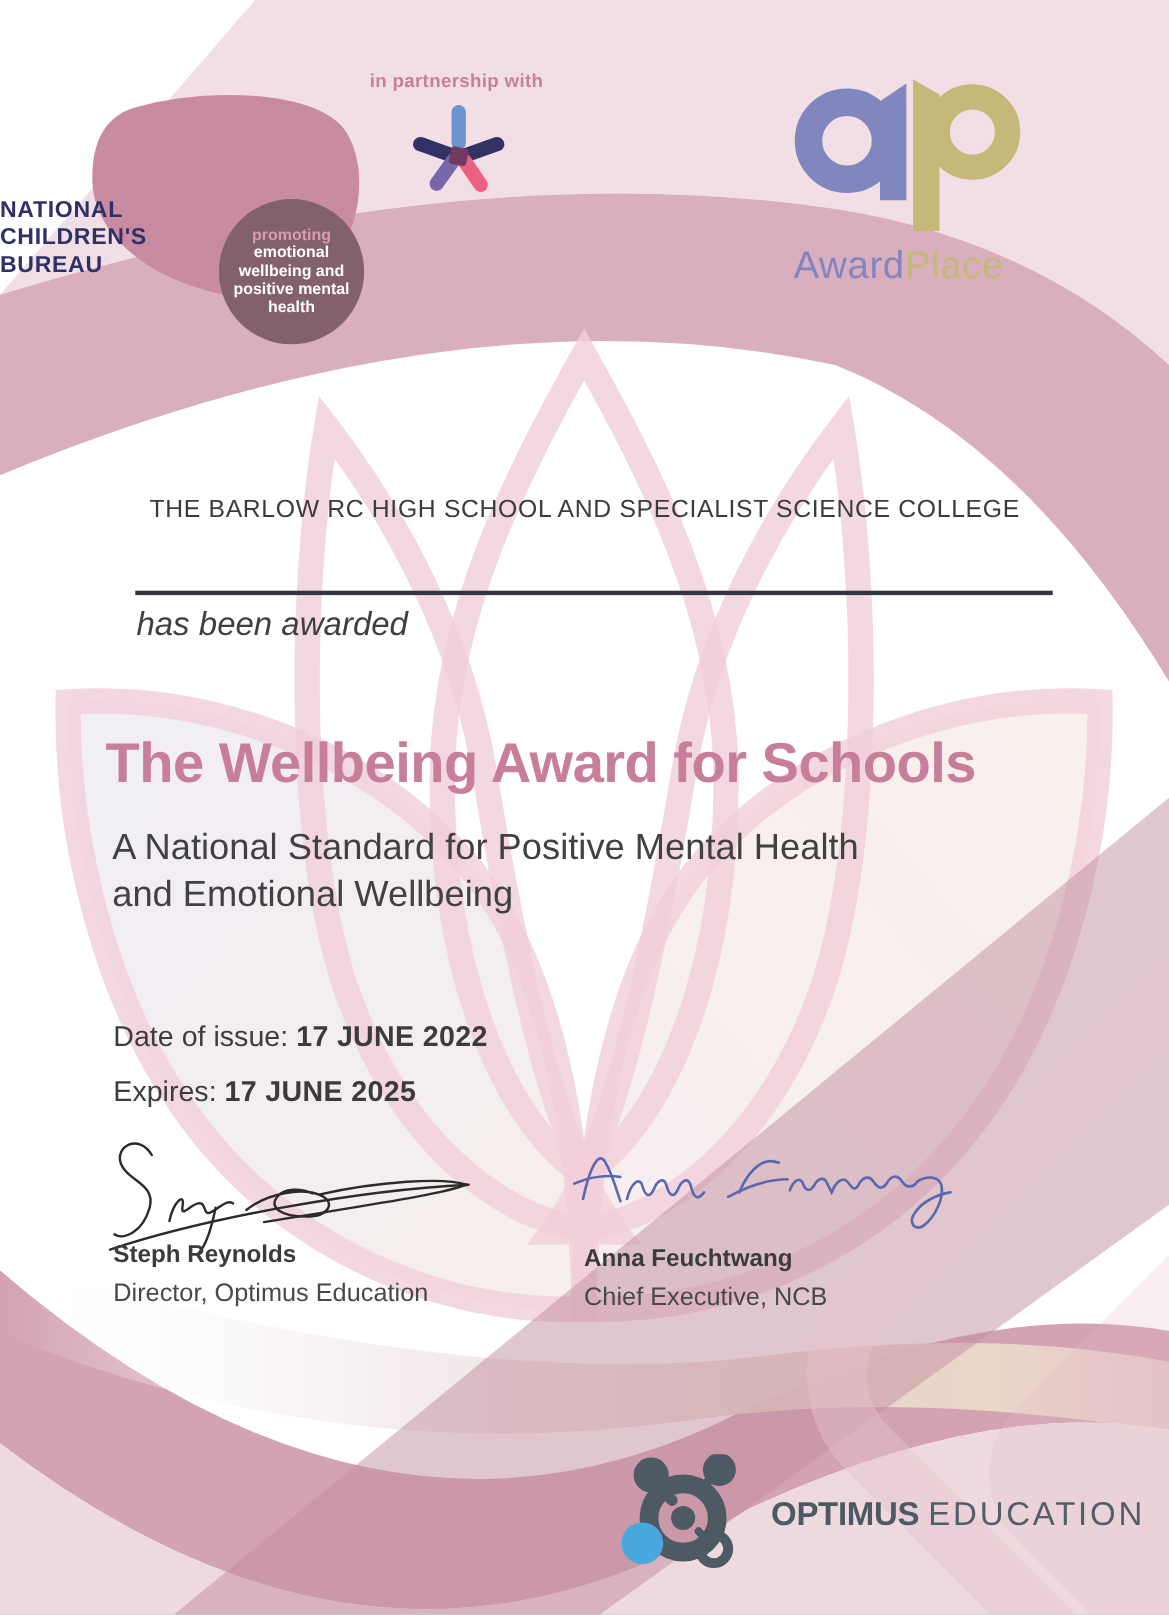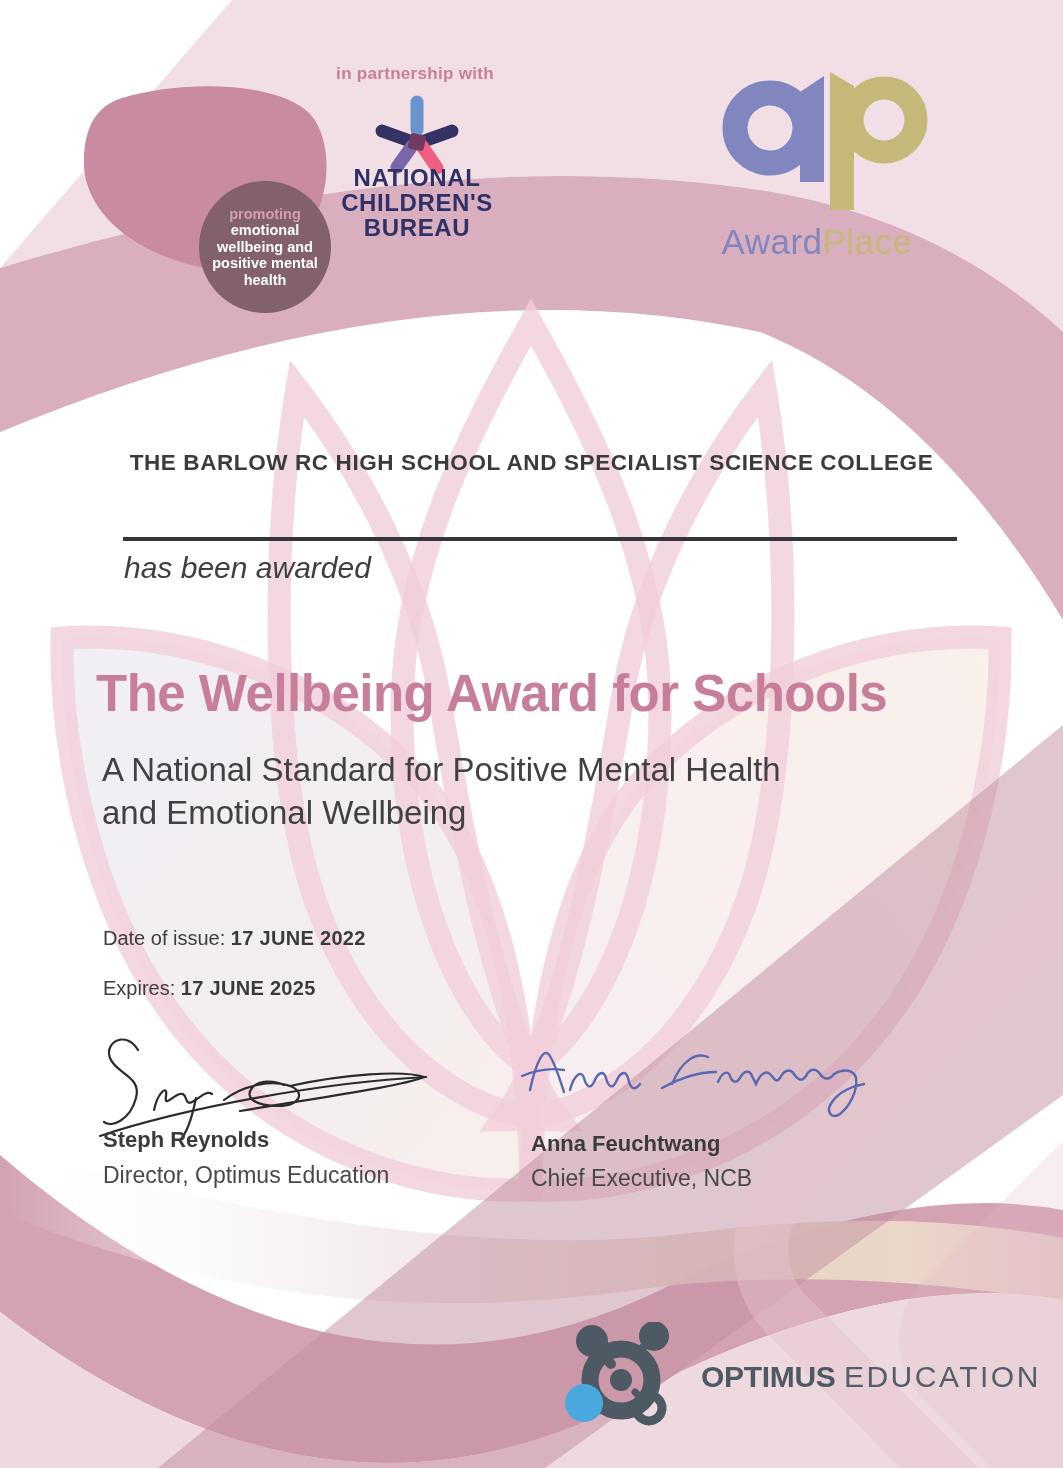--- a/index.html
+++ b/index.html
@@ -3,40 +3,40 @@
 <meta charset="utf-8">
 <style>
   html,body{margin:0;padding:0;background:#888;}
   #page{position:relative;width:1063px;height:1468px;background:#fff;overflow:hidden;
         font-family:"Liberation Sans", sans-serif;margin:0 auto;}
   #bg{position:absolute;inset:0;}
   .abs{position:absolute;}
   
   .partnership{left:0;top:64px;width:830px;text-align:center;font-size:17px;font-weight:bold;
                color:var(--partnership-pink);letter-spacing:.3px;}
-  .ncb-name{left:0;top:165px;width:834px;text-align:center;font-weight:bold;font-size:24px;
+  .ncb-name{left:0;top:178px;width:834px;font-weight:bold;font-size:21px;
             line-height:25px;color:var(--ncb-navy);letter-spacing:.6px;}
   .was-text{left:104px;top:124px;width:140px;text-align:center;color:#fff;font-size:57px;
             font-weight:300;letter-spacing:1px;}
   .plum-circle{left:199px;top:181px;width:132px;height:132px;border-radius:50%;
                background:var(--circle-plum);display:flex;align-items:center;justify-content:center;
                text-align:center;}
   .plum-inner{width:118px;font-size:14.5px;line-height:16.5px;font-weight:bold;color:#fff;}
   .plum-lead{color:var(--tagline-pink);display:block;}
   .ap-word{left:704px;top:222px;width:226px;text-align:center;font-size:35px;letter-spacing:.5px;}
   .ap-word .a1{color:var(--ap-purple);}
   .ap-word .a2{color:var(--ap-gold);}
-  .recipient{left:0;top:450px;width:1063px;text-align:center;font-size:22.5px;font-weight:bold;
+  .recipient{left:0;top:450px;width:1063px;text-align:center;font-size:22.5px;font-weight:normal;
              color:var(--text-dark);letter-spacing:.6px;}
   .divider{left:123px;top:537px;width:834px;height:4px;background:#33363c;}
   .awarded{left:124px;top:551px;font-size:30px;font-style:italic;font-weight:300;color:#3f3f41;}
   .award-title{left:96px;top:664px;font-size:51px;font-weight:600;color:var(--title-pink);
                letter-spacing:-0.5px;}
   .subtitle{left:102px;top:748px;font-size:33px;font-weight:300;color:#414143;line-height:43px;}
-  .dateline{font-size:20px;color:var(--text-dark);}
+  .dateline{font-size:26px;color:var(--text-dark);}
   .dateline .lbl{font-weight:300;color:#3d3d3f;}
   .dateline .val{font-weight:600;letter-spacing:.3px;}
   .issue{left:103px;top:927px;}
   .expiry{left:103px;top:977px;}
   .sig-name{font-size:22px;font-weight:bold;color:var(--text-dark);}
   .sig-role{font-size:23px;font-weight:300;color:#48484a;}
   .optimus-word{left:660px;top:1360px;font-size:30px;color:var(--optimus-slate);white-space:nowrap;margin-left:41px;}
   .optimus-word .w1{font-weight:bold;letter-spacing:-0.3px;}
   .optimus-word .w2{font-weight:300;letter-spacing:2.5px;color:#525f69;}
   

